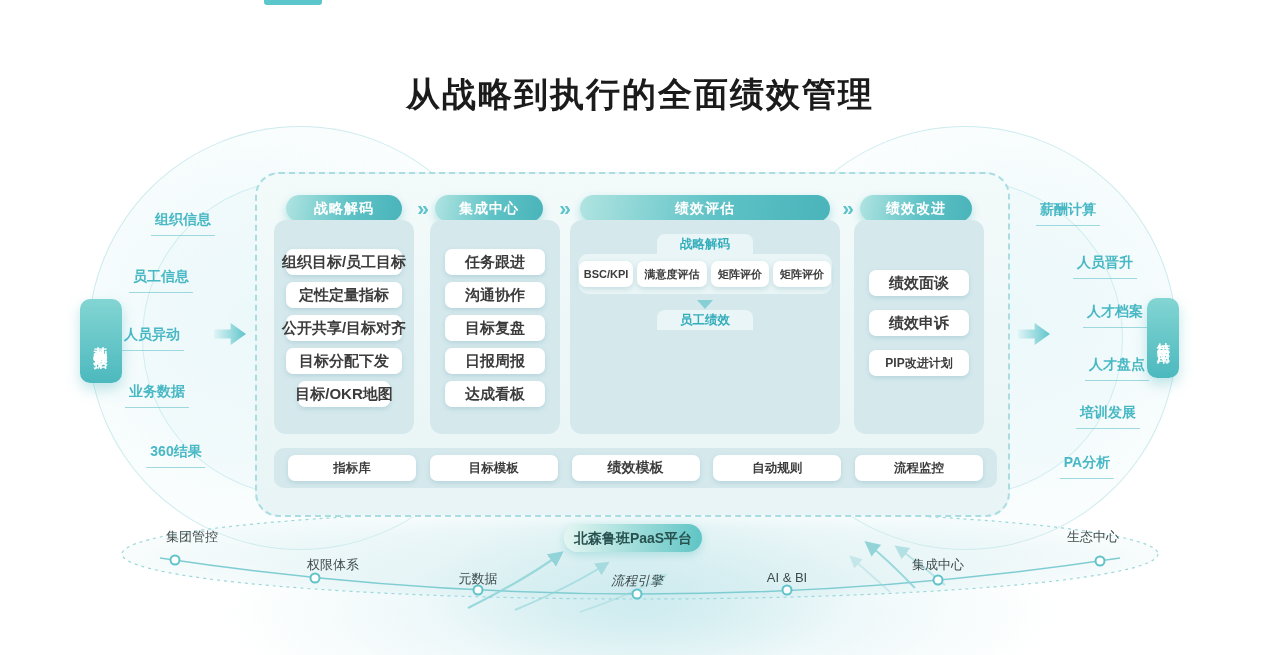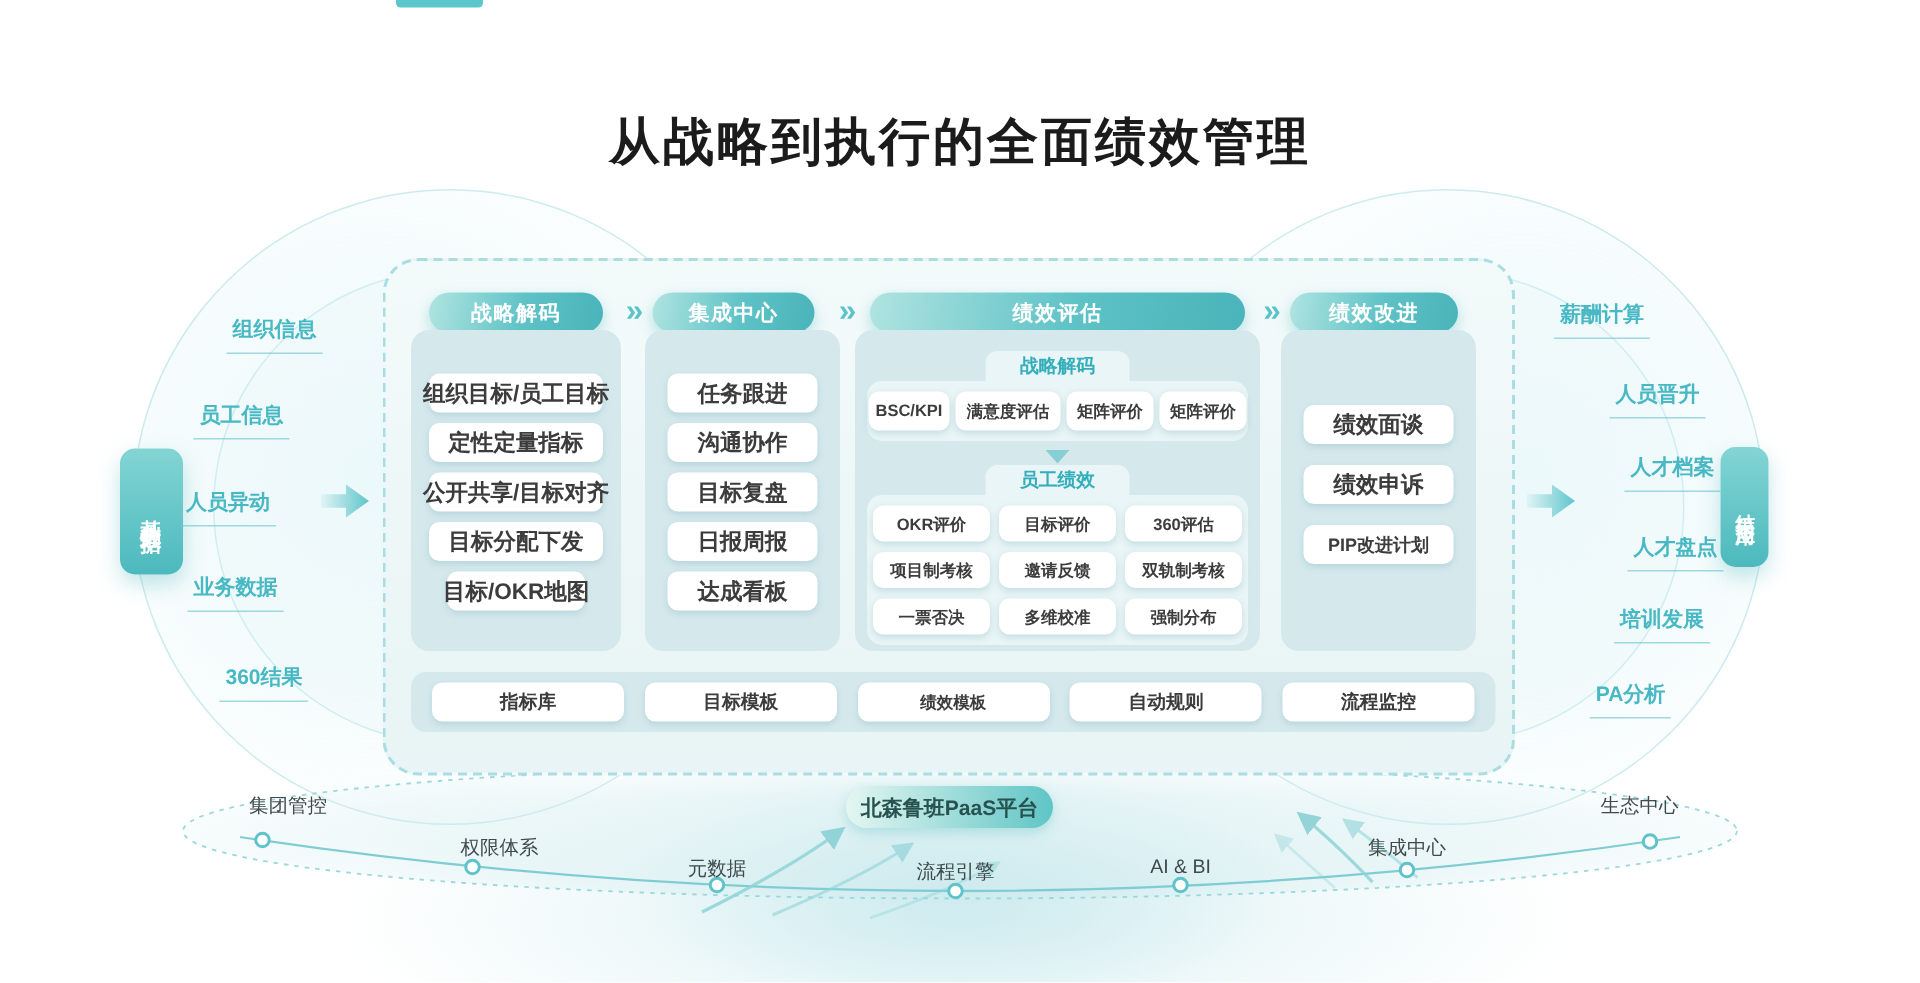--- a/index.html
+++ b/index.html
@@ -151,59 +151,48 @@
     <div class="card" style="left:313px; top:46px; width:270px; height:214px;">
       <div class="tab" style="left:87px; top:14px;">战略解码</div>
       <div class="sec" style="top:34px; height:40px; display:flex; align-items:center; justify-content:center; gap:4px;">
         <div class="pill" style="width:54px; height:26px; font-size:11px;">BSC/KPI</div>
         <div class="pill" style="width:70px; height:26px; font-size:11px;">满意度评估</div>
         <div class="pill" style="width:58px; height:26px; font-size:11px;">矩阵评价</div>
         <div class="pill" style="width:58px; height:26px; font-size:11px;">矩阵评价</div>
       </div>
       <div class="down-tri" style="left:127px; top:80px;"></div>
       <div class="tab" style="left:87px; top:90px;">员工绩效</div>
-      <div class="sec" style="top:110px; height:100px; display:grid; grid-template-columns:repeat(3,78px); gap:7px 6px; justify-content:center; align-content:center;">
-        <div class="pill" style="height:24px; font-size:11px;">OKR评价</div>
-        <div class="pill" style="height:24px; font-size:11px;">目标评价</div>
-        <div class="pill" style="height:24px; font-size:11px;">360评估</div>
-        <div class="pill" style="height:24px; font-size:11px;">项目制考核</div>
-        <div class="pill" style="height:24px; font-size:11px;">邀请反馈</div>
-        <div class="pill" style="height:24px; font-size:11px;">双轨制考核</div>
-        <div class="pill" style="height:24px; font-size:11px;">一票否决</div>
-        <div class="pill" style="height:24px; font-size:11px;">多维校准</div>
-        <div class="pill" style="height:24px; font-size:11px;">强制分布</div>
-      </div>
     </div>
 
     <div class="card" style="left:597px; top:46px; width:130px; height:214px; padding-top:50px; gap:14px;">
       <div class="pill" style="width:100px; height:26px;">绩效面谈</div>
       <div class="pill" style="width:100px; height:26px;">绩效申诉</div>
       <div class="pill" style="width:100px; height:26px; font-size:12px;">PIP改进计划</div>
     </div>
 
     <div class="toolbar">
       <div class="pill" style="width:128px; height:26px; font-size:12.5px;">指标库</div>
       <div class="pill" style="width:128px; height:26px; font-size:12.5px;">目标模板</div>
-      <div class="pill" style="width:128px; height:26px; font-size:11px;">绩效模板</div>
+      <div class="pill" style="width:128px; height:26px; font-size:14px;">绩效模板</div>
       <div class="pill" style="width:128px; height:26px; font-size:12.5px;">自动规则</div>
       <div class="pill" style="width:128px; height:26px; font-size:12.5px;">流程监控</div>
     </div>
   </div>
 
   <div class="abs flow-arrow" style="left:1018px; top:321px;"></div>
   <div class="abs side" style="left:1068px; top:201px;">薪酬计算</div>
   <div class="abs side" style="left:1105px; top:254px;">人员晋升</div>
   <div class="abs side" style="left:1115px; top:303px;">人才档案</div>
   <div class="abs side" style="left:1117px; top:356px;">人才盘点</div>
   <div class="abs side" style="left:1108px; top:404px;">培训发展</div>
   <div class="abs side" style="left:1087px; top:454px;">PA分析</div>
   <div class="abs vpill vpill-right">结果应用</div>
 
   <div class="abs paas-pill">北森鲁班PaaS平台</div>
   <div class="abs npl" style="left:192px; top:528px;">集团管控</div>
   <div class="abs npl" style="left:333px; top:556px;">权限体系</div>
   <div class="abs npl" style="left:478px; top:570px;">元数据</div>
-  <div class="abs npl" style="left:637px; top:572px;">流程引擎</div>
+  <div class="abs npl" style="left:637px; top:572px;font-style:italic;">流程引擎</div>
   <div class="abs npl" style="left:787px; top:570px;">AI &amp; BI</div>
   <div class="abs npl" style="left:938px; top:556px;">集成中心</div>
   <div class="abs npl" style="left:1093px; top:528px;">生态中心</div>
 
 </div>
 
 </body></html>

